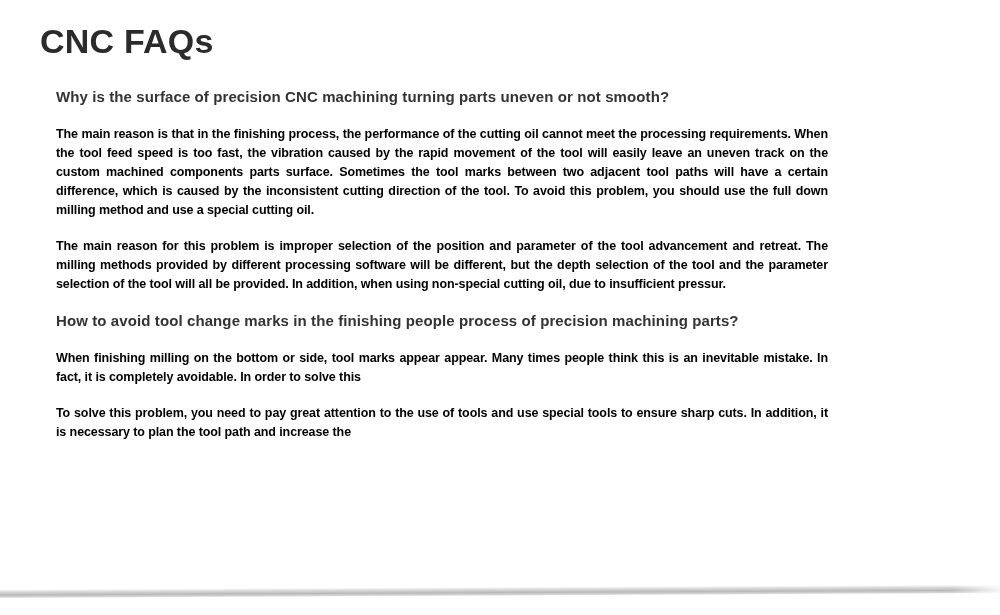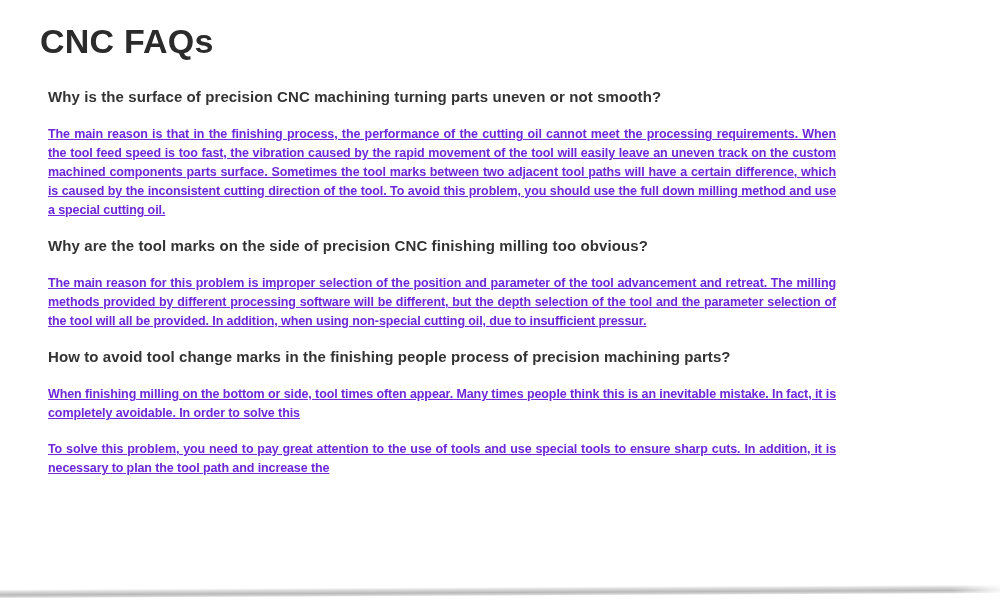--- a/index.html
+++ b/index.html
@@ -25,40 +25,39 @@
   }
   h1.page-title {
     margin: 0 0 25px 0;
     font-size: 34px;
     line-height: 39px;
     font-weight: bold;
     color: #2b2b2b;
     letter-spacing: 0.2px;
   }
   section.faq {
-    margin: 8px;
+    margin: 16px;
   }
   h2.question {
     margin: 15px 0 0 0;
     font-size: 15px;
     line-height: 22px;
     font-weight: bold;
     color: #333333;
     text-align: justify;
     letter-spacing: 0.1px;
   }
   p.answer {
     margin: 17px 0 0 0;
     font-size: 12.5px;
     line-height: 19px;
     font-weight: bold;
-    color: #6d28d9;
+    color: #000000;
     text-align: justify;
     letter-spacing: -0.1px;
-    text-decoration: underline;
   }
   .bottom-shadow {
     position: absolute;
     left: -6px;
     top: 587px;
     width: 1012px;
     height: 9px;
     transform: rotate(-0.28deg);
     background: linear-gradient(
       to bottom,
@@ -90,27 +89,26 @@
   <div class="content">
 
     <h1 class="page-title">CNC FAQs</h1>
 
     <section class="faq">
       <h2 class="question">Why is the surface of precision CNC machining turning parts uneven or not smooth?</h2>
       <p class="answer">The main reason is that in the finishing process, the performance of the cutting oil cannot meet the processing requirements. When the tool feed speed is too fast, the vibration caused by the rapid movement of the tool will easily leave an uneven track on the custom machined components parts surface. Sometimes the tool marks between two adjacent tool paths will have a certain difference, which is caused by the inconsistent cutting direction of the tool. To avoid this problem, you should use the full down milling method and use a special cutting oil.</p>
     </section>
 
     <section class="faq">
-      <h2 class="question">Why are the tool marks on the side of precision CNC finishing milling too obvious?</h2>
       <p class="answer">The main reason for this problem is improper selection of the position and parameter of the tool advancement and retreat. The milling methods provided by different processing software will be different, but the depth selection of the tool and the parameter selection of the tool will all be provided. In addition, when using non-special cutting oil, due to insufficient pressur.</p>
     </section>
 
     <section class="faq">
       <h2 class="question">How to avoid tool change marks in the finishing people process of precision machining parts?</h2>
-      <p class="answer">When finishing milling on the bottom or side, tool times often appear. Many times people think this is an inevitable mistake. In fact, it is completely avoidable. In order to solve this</p>
+      <p class="answer">When finishing milling on the bottom or side, tool marks appear appear. Many times people think this is an inevitable mistake. In fact, it is completely avoidable. In order to solve this</p>
     </section>
 
     <section class="faq">
       <p class="answer">To solve this problem, you need to pay great attention to the use of tools and use special tools to ensure sharp cuts. In addition, it is necessary to plan the tool path and increase the</p>
     </section>
 
   </div>
 
   <div class="bottom-shadow"></div>
   <div class="shadow-right-fade"></div>

